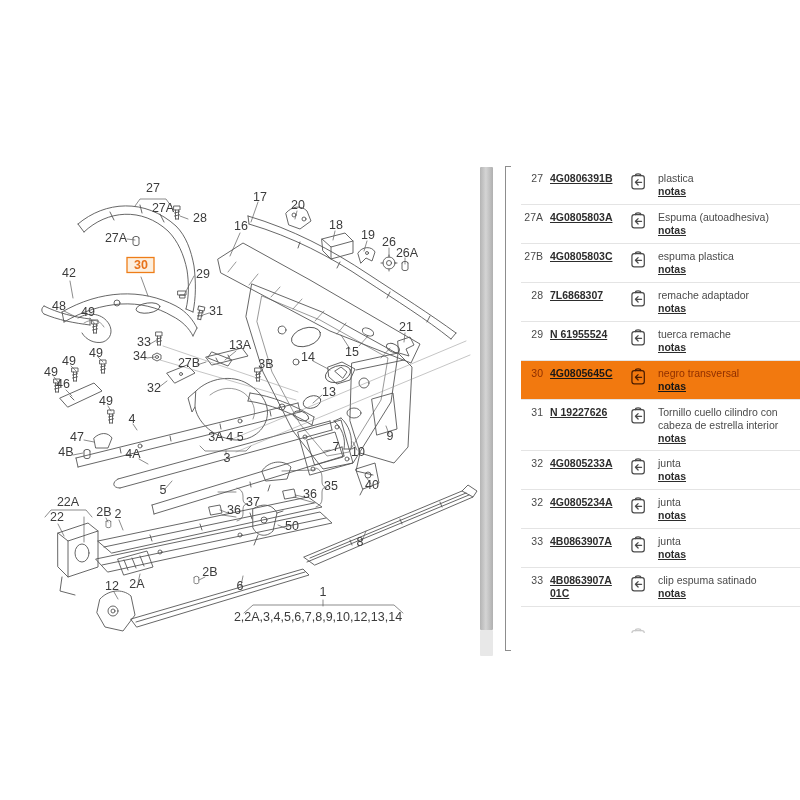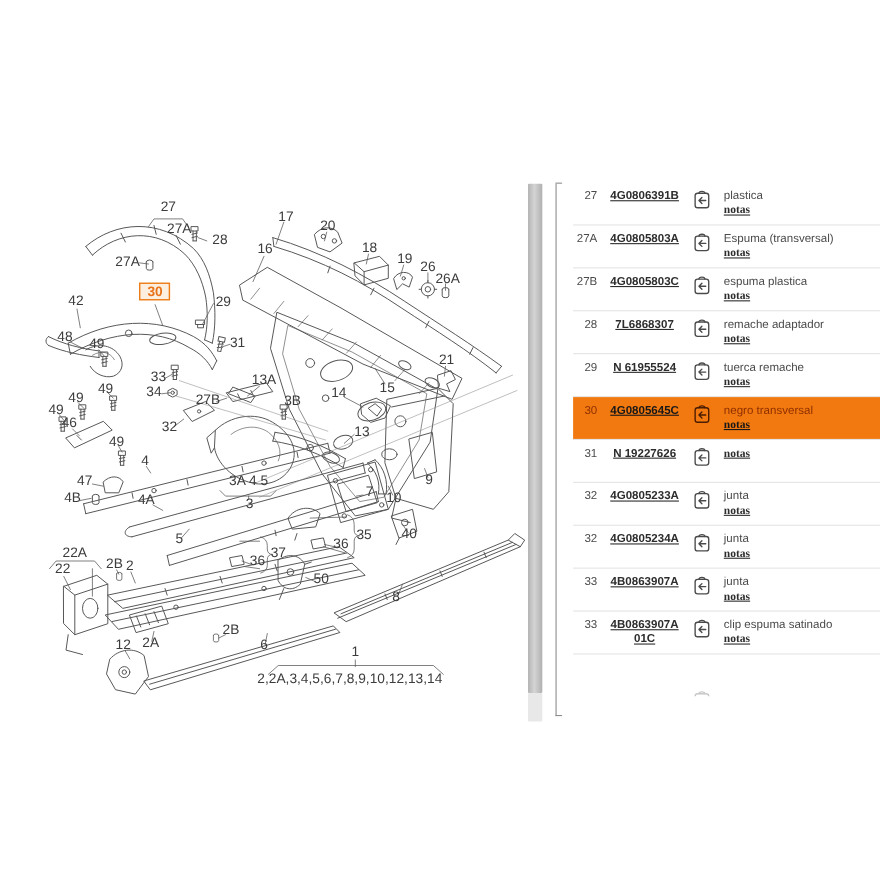--- a/index.html
+++ b/index.html
@@ -21,26 +21,26 @@
     background:linear-gradient(to right,#b4b4b4,#d4d4d4 45%,#b0b0b0);
     border-radius:1px;
   }
   .scroll-track-end{position:absolute;left:480px;top:630px;width:13px;height:26px;background:#e8e8e8;border-radius:1px;}
   .parts-table{
     position:absolute;left:521px;top:166px;width:279px;
     font-size:10.5px;line-height:13px;color:#4a4a4a;
   }
   .row{display:flex;align-items:flex-start;padding:6px 0 5px;border-bottom:1px solid #e4e4e4;box-sizing:border-box;min-height:39px;}
   .ref{width:22px;text-align:right;color:#4a4a4a;flex:none;}
-  .pn{width:72px;margin-left:7px;font-weight:bold;color:#2d2d2d;text-decoration:underline;flex:none;word-wrap:break-word;cursor:pointer;text-align:center;}
+  .pn{width:72px;margin-left:7px;font-weight:bold;color:#2d2d2d;text-decoration:underline;flex:none;word-wrap:break-word;cursor:pointer;}
   .icon{width:20px;margin-left:8px;flex:none;color:#4a4a4a;cursor:pointer;}
   .doc-svg{width:17px;height:19px;display:block;stroke:currentColor;fill:none;stroke-width:1.6;stroke-linecap:round;stroke-linejoin:round;}
   .dcol{flex:1;margin-left:8px;min-width:0;}
   .desc-text{color:#4a4a4a;}
-  .notes{font-weight:bold;text-decoration:underline;color:#2d2d2d;display:inline-block;cursor:pointer;font-family:Liberation Serif, serif;}
+  .notes{font-weight:bold;text-decoration:underline;color:#2d2d2d;display:inline-block;cursor:pointer;}
   .row.hl{background:#F2790F;}
   .row.hl .ref,.row.hl .desc-text{color:#8f2f00;}
   .row.hl .pn,.row.hl .notes{color:#181818;}
   .row.hl .icon{color:#4a1c00;}
   .partial-row{position:absolute;left:521px;top:624px;width:279px;height:9px;overflow:hidden;}
   .partial-row .icon{position:absolute;left:101px;top:3px;opacity:.45;color:#888;}
 </style>
 </head>
 <body>
 
@@ -287,21 +287,21 @@
     <div class="ref">27A</div>
     <a class="pn">4G0805803A</a>
     <span class="icon">
       <svg class="doc-svg" viewBox="0 0 22 24">
         <rect x="2.5" y="4.5" width="16" height="17" rx="3"></rect>
         <path d="M7,4.5 C7,1.5 14,1.5 14,4.5"></path>
         <path d="M15,13 H7 M7,13 l3.5,-3.5 M7,13 l3.5,3.5"></path>
       </svg>
     </span>
     <div class="dcol">
-      <div class="desc-text">Espuma (transversal)</div>
+      <div class="desc-text">Espuma (autoadhesiva)</div>
       <a class="notes">notas</a>
     </div>
   </div>
 
   <div class="row">
     <div class="ref">27B</div>
     <a class="pn">4G0805803C</a>
     <span class="icon">
       <svg class="doc-svg" viewBox="0 0 22 24">
         <rect x="2.5" y="4.5" width="16" height="17" rx="3"></rect>
@@ -367,20 +367,21 @@
     <div class="ref">31</div>
     <a class="pn">N 19227626</a>
     <span class="icon">
       <svg class="doc-svg" viewBox="0 0 22 24">
         <rect x="2.5" y="4.5" width="16" height="17" rx="3"></rect>
         <path d="M7,4.5 C7,1.5 14,1.5 14,4.5"></path>
         <path d="M15,13 H7 M7,13 l3.5,-3.5 M7,13 l3.5,3.5"></path>
       </svg>
     </span>
     <div class="dcol">
+      <div class="desc-text">Tornillo cuello cilindro con cabeza de estrella interior</div>
       <a class="notes">notas</a>
     </div>
   </div>
 
   <div class="row">
     <div class="ref">32</div>
     <a class="pn">4G0805233A</a>
     <span class="icon">
       <svg class="doc-svg" viewBox="0 0 22 24">
         <rect x="2.5" y="4.5" width="16" height="17" rx="3"></rect>

